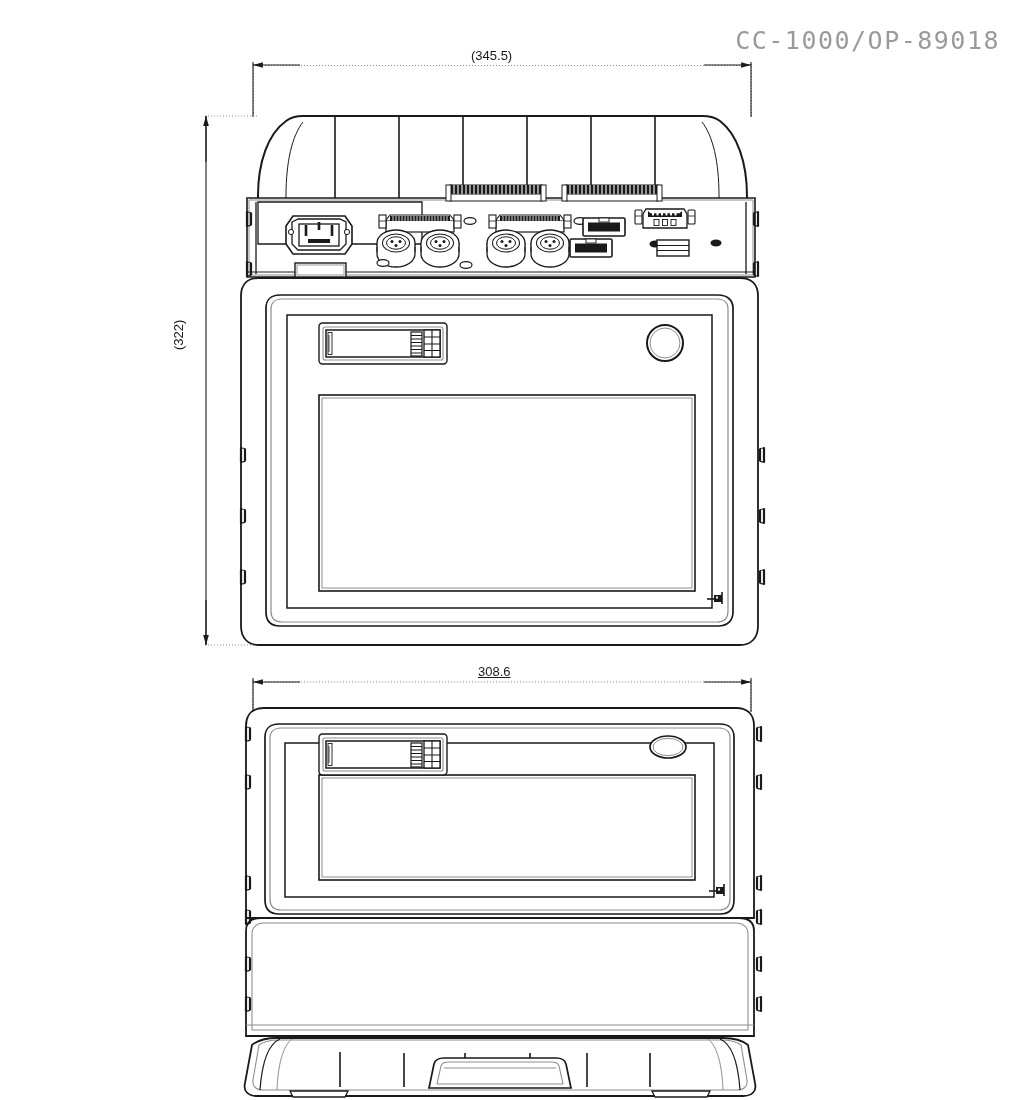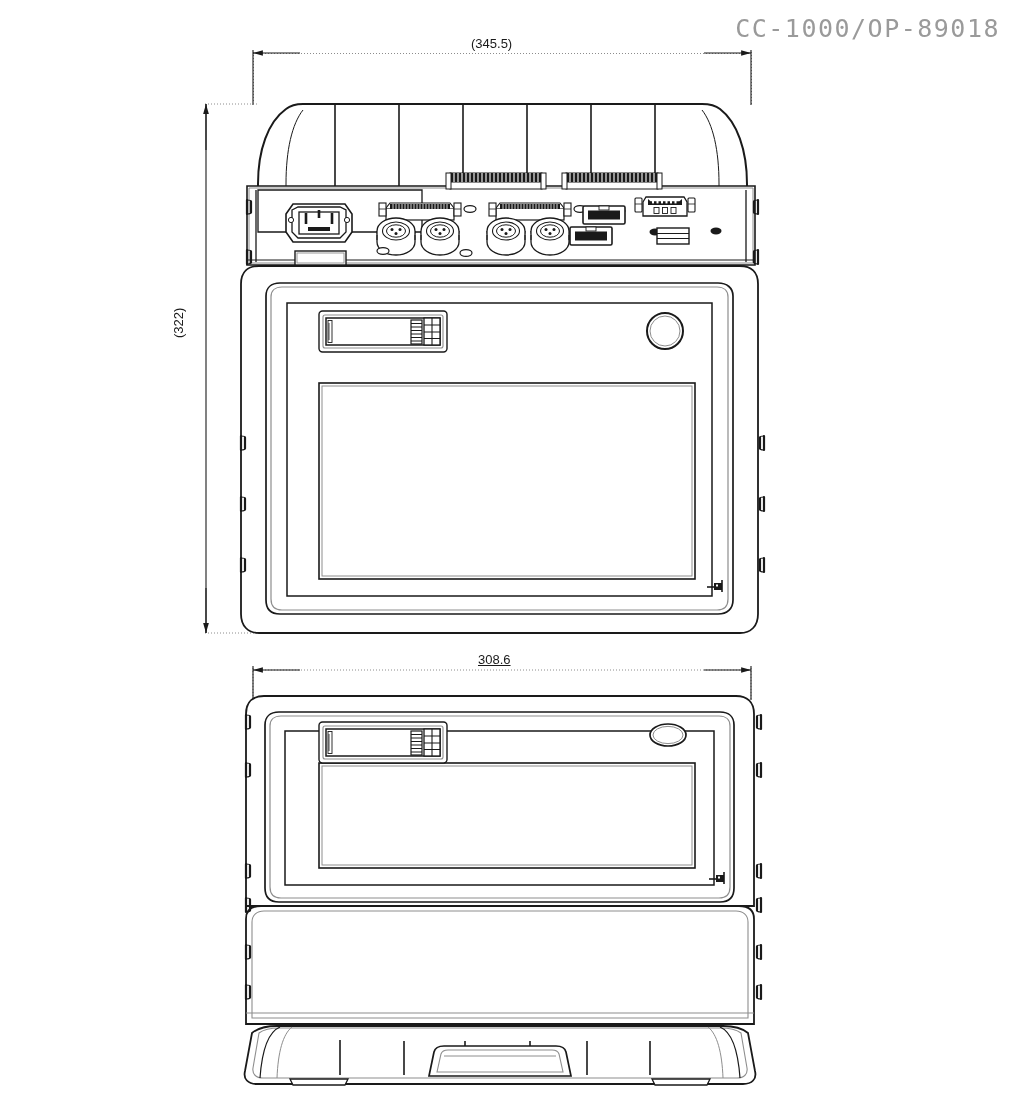--- a/index.html
+++ b/index.html
@@ -2,21 +2,21 @@
 <html><head>
 <meta charset="utf-8">
 <title>CC-1000/OP-89018 Technical Drawing</title>
 <style>
   html,body{margin:0;padding:0;background:#ffffff;}
   body{
     width:1018px;height:1100px;
     font-family:"DejaVu Sans Mono", monospace;
     overflow:hidden;position:relative;
   }
-  #sheet{position:absolute;left:0;top:0;width:1018px;height:784px;text-align:right;}
+  #sheet{position:absolute;left:0;top:12px;width:1018px;height:784px;text-align:right;}
   #drawing{position:absolute;left:0;top:0;}
   .title-text{
     position:absolute;
     right:18px;top:14px;
     font-family:"DejaVu Sans Mono", monospace;
     font-size:25px;
     letter-spacing:1.5px;
     color:#9a9a9a;
     white-space:nowrap;
     user-select:none;

